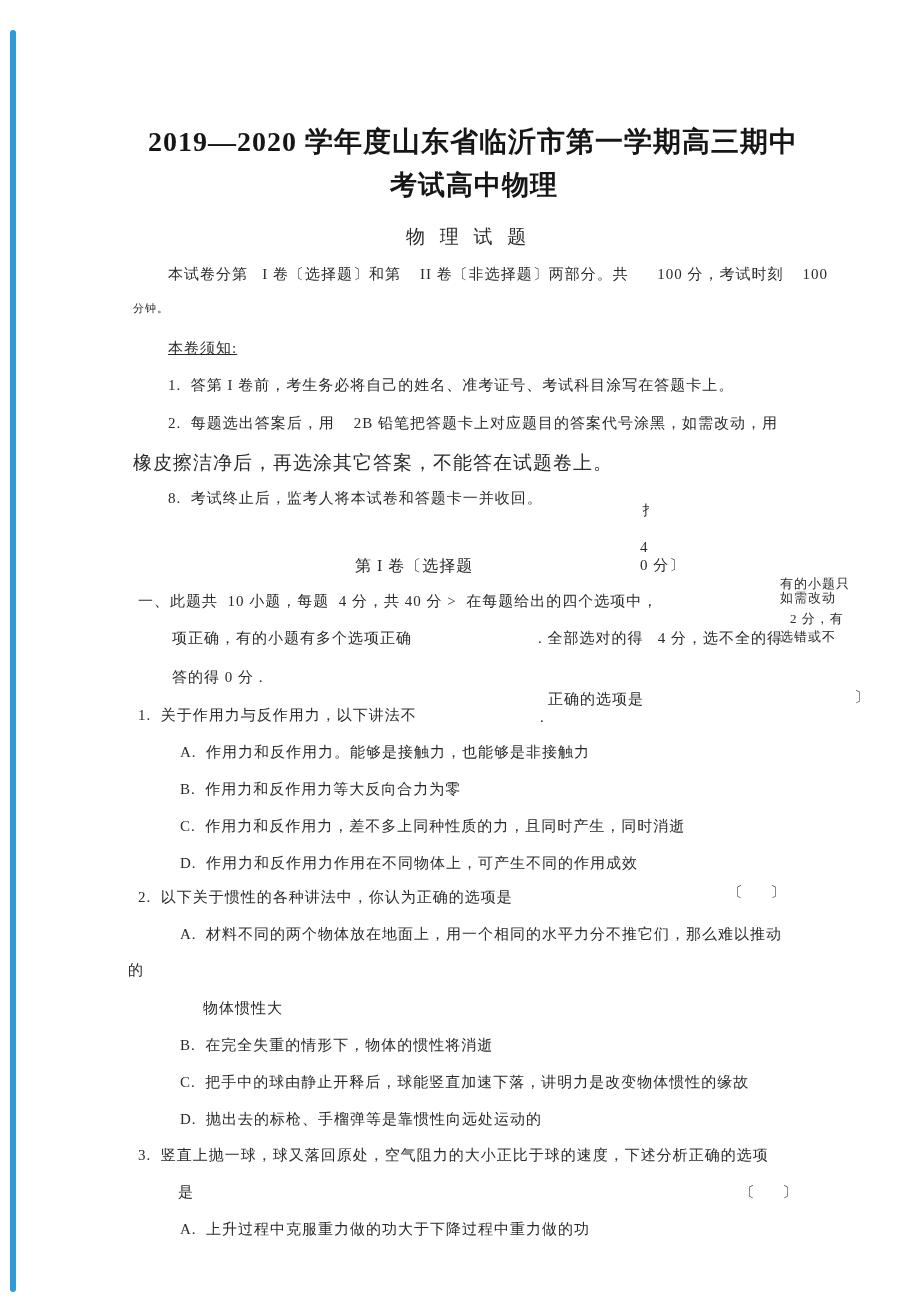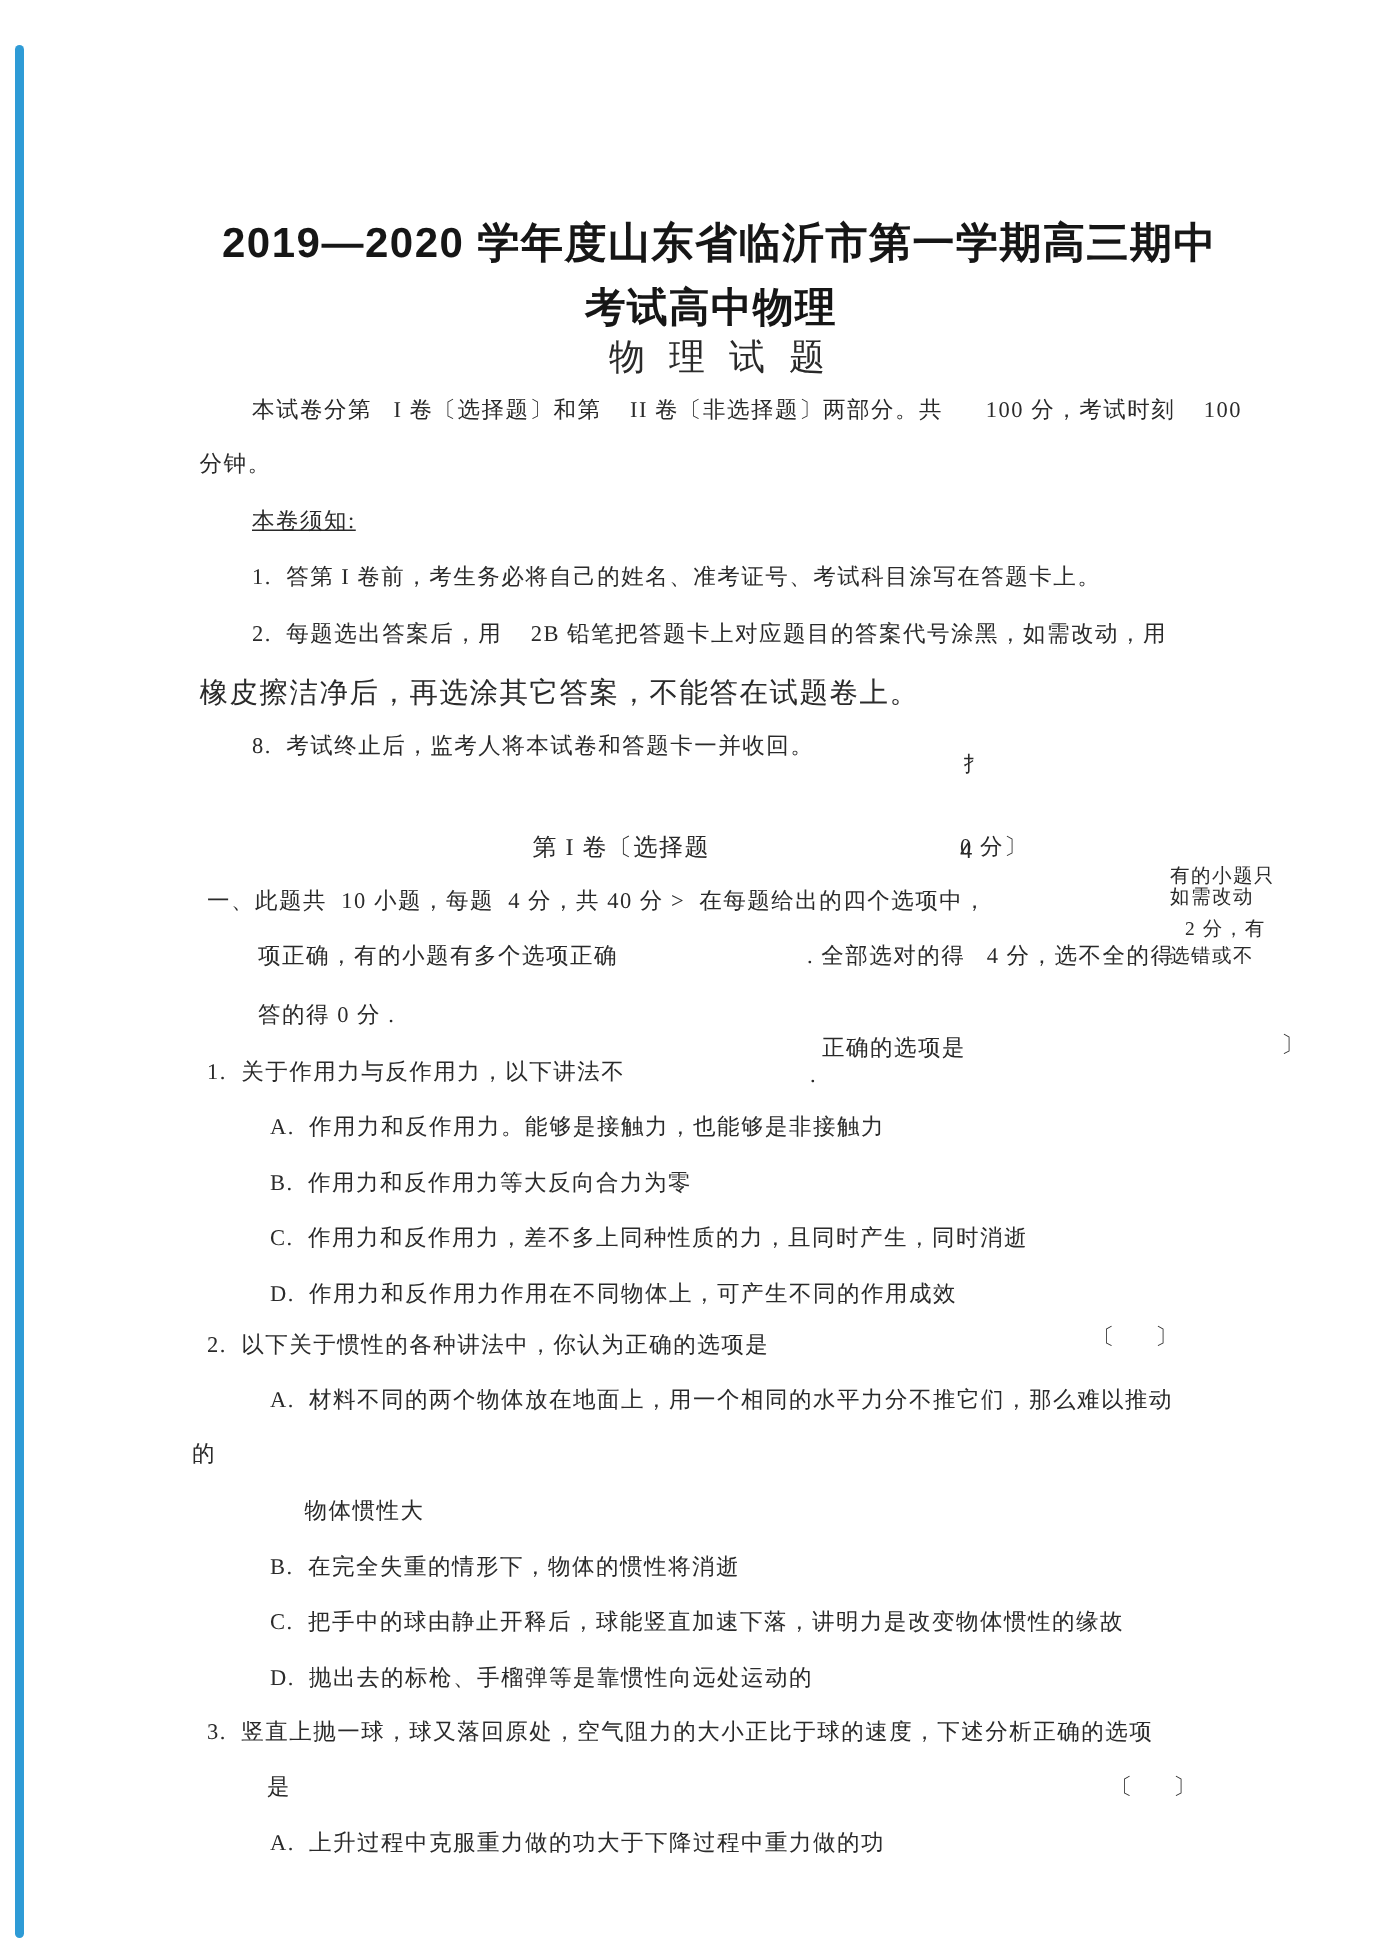--- a/index.html
+++ b/index.html
@@ -9,38 +9,38 @@
     font-family:"Liberation Serif","DejaVu Serif",serif;
   }
   #page{
     position:absolute;inset:0;background:#ffffff;
   }
   .line{
     position:absolute;white-space:pre;color:#2a2a2a;
     line-height:1.15;letter-spacing:1px;
     font-family:"Liberation Serif","DejaVu Serif",serif;
   }
-  .line.sans{font-family:Liberation Sans, sans-serif;margin-top:20px;}
+  .line.sans{font-family:Liberation Serif, serif;}
   .line.bold{font-weight:bold;color:#161616;}
   #left-accent{
     position:absolute;left:10px;top:30px;width:6px;height:1262px;
     border-radius:3px;
   }
 </style>
 </head>
 <body>
 
 <div id="page">
   <div id="left-accent" style="background: rgb(46, 155, 214);"></div>
   <div id="text-layer">
       <div class="line sans bold" style="left: 148px; top: 126px; font-size: 28px;">2019—2020 学年度山东省临沂市第一学期高三期中</div>
       <div class="line sans bold" style="left: 390px; top: 170px; font-size: 27px;">考试高中物理</div>
-      <div class="line" style="left: 406px; top: 226px; font-size: 24px; letter-spacing: 5px;">物 理 试 题</div>
+      <div class="line" style="left: 406px; top: 226px; font-size: 19px; letter-spacing: 5px;">物 理 试 题</div>
       <div class="line" style="left: 168px; top: 266px; font-size: 15px;">本试卷分第   I 卷〔选择题〕和第    II 卷〔非选择题〕两部分。共      100 分，考试时刻    100</div>
-      <div class="line" style="left: 133px; top: 302px; font-size: 15px;">分钟。</div>
+      <div class="line" style="left: 133px; top: 302px; font-size: 11px;">分钟。</div>
       <div class="line" style="left: 168px; top: 340px; font-size: 15px; text-decoration: underline;">本卷须知:</div>
       <div class="line" style="left: 168px; top: 377px; font-size: 15px;">1.  答第 I 卷前，考生务必将自己的姓名、准考证号、考试科目涂写在答题卡上。</div>
       <div class="line" style="left: 168px; top: 415px; font-size: 15px;">2.  每题选出答案后，用    2B 铅笔把答题卡上对应题目的答案代号涂黑，如需改动，用</div>
       <div class="line" style="left: 133px; top: 452px; font-size: 19px;">橡皮擦洁净后，再选涂其它答案，不能答在试题卷上。</div>
       <div class="line" style="left: 168px; top: 490px; font-size: 15px;">8.  考试终止后，监考人将本试卷和答题卡一并收回。</div>
       <div class="line" style="left: 642px; top: 503px; font-size: 14px;">扌</div>
       <div class="line sans" style="left: 640px; top: 539px; font-size: 15px;">4</div>
       <div class="line" style="left: 355px; top: 557px; font-size: 16px;">第 I 卷〔选择题</div>
       <div class="line" style="left: 640px; top: 557px; font-size: 15px;">0 分〕</div>
       <div class="line" style="left: 780px; top: 577px; font-size: 13px;">有的小题只</div>

